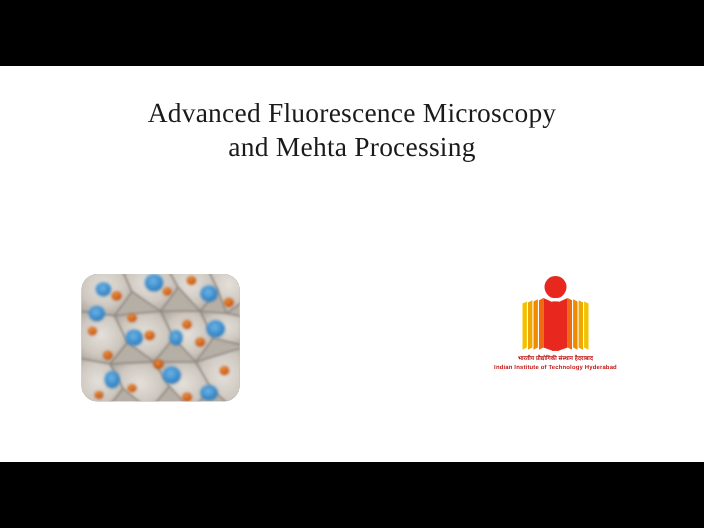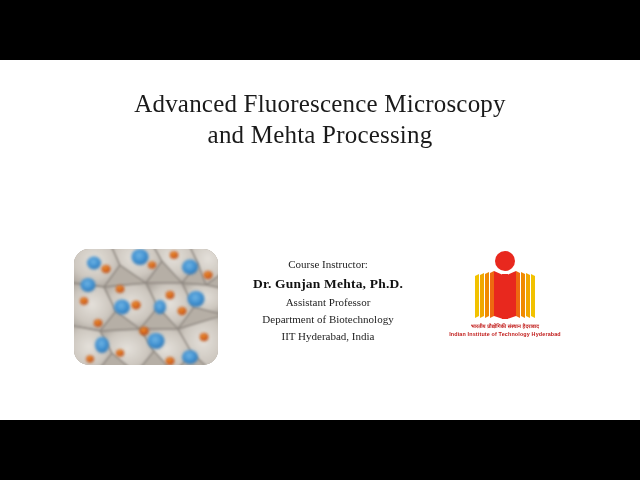--- a/index.html
+++ b/index.html
@@ -209,27 +209,20 @@
           <ellipse cx="24" cy="74" rx="4.2" ry="3.8" fill="url(#punctg)"></ellipse>
           <ellipse cx="70" cy="82" rx="4.6" ry="4.2" fill="url(#punctg)"></ellipse>
           <ellipse cx="130" cy="88" rx="4.2" ry="4" fill="url(#punctg)"></ellipse>
           <ellipse cx="46" cy="104" rx="4" ry="3.6" fill="url(#punctg)"></ellipse>
           <ellipse cx="96" cy="112" rx="4.4" ry="4" fill="url(#punctg)"></ellipse>
           <ellipse cx="16" cy="110" rx="3.8" ry="3.4" fill="url(#punctg)"></ellipse>
         </g>
       </svg>
     </div>
 
-    <div id="instructor-block">
-      <span class="instr-line">Course Instructor:</span>
-      <span id="instructor-name">Dr. Gunjan Mehta, Ph.D.</span>
-      <span class="instr-line">Assistant Professor</span>
-      <span class="instr-line">Department of Biotechnology</span>
-      <span class="instr-line">IIT Hyderabad, India</span>
-    </div>
 
     <div id="iith-logo">
       <svg id="iith-mark" width="100" height="70" viewBox="0 0 100 70" xmlns="http://www.w3.org/2000/svg">
 
         <polygon points="20,26 24,24 24,66 20,68" fill="#f2c200"></polygon>
         <polygon points="25,25 29,23 29,66 25,68" fill="#f0a800"></polygon>
         <polygon points="30,24 34,22 34,66 30,68" fill="#f08a00"></polygon>
         <polygon points="35,23 39,21 39,66 35,68" fill="#ee6a10"></polygon>
 
         <polygon points="80,26 76,24 76,66 80,68" fill="#f2c200"></polygon>

